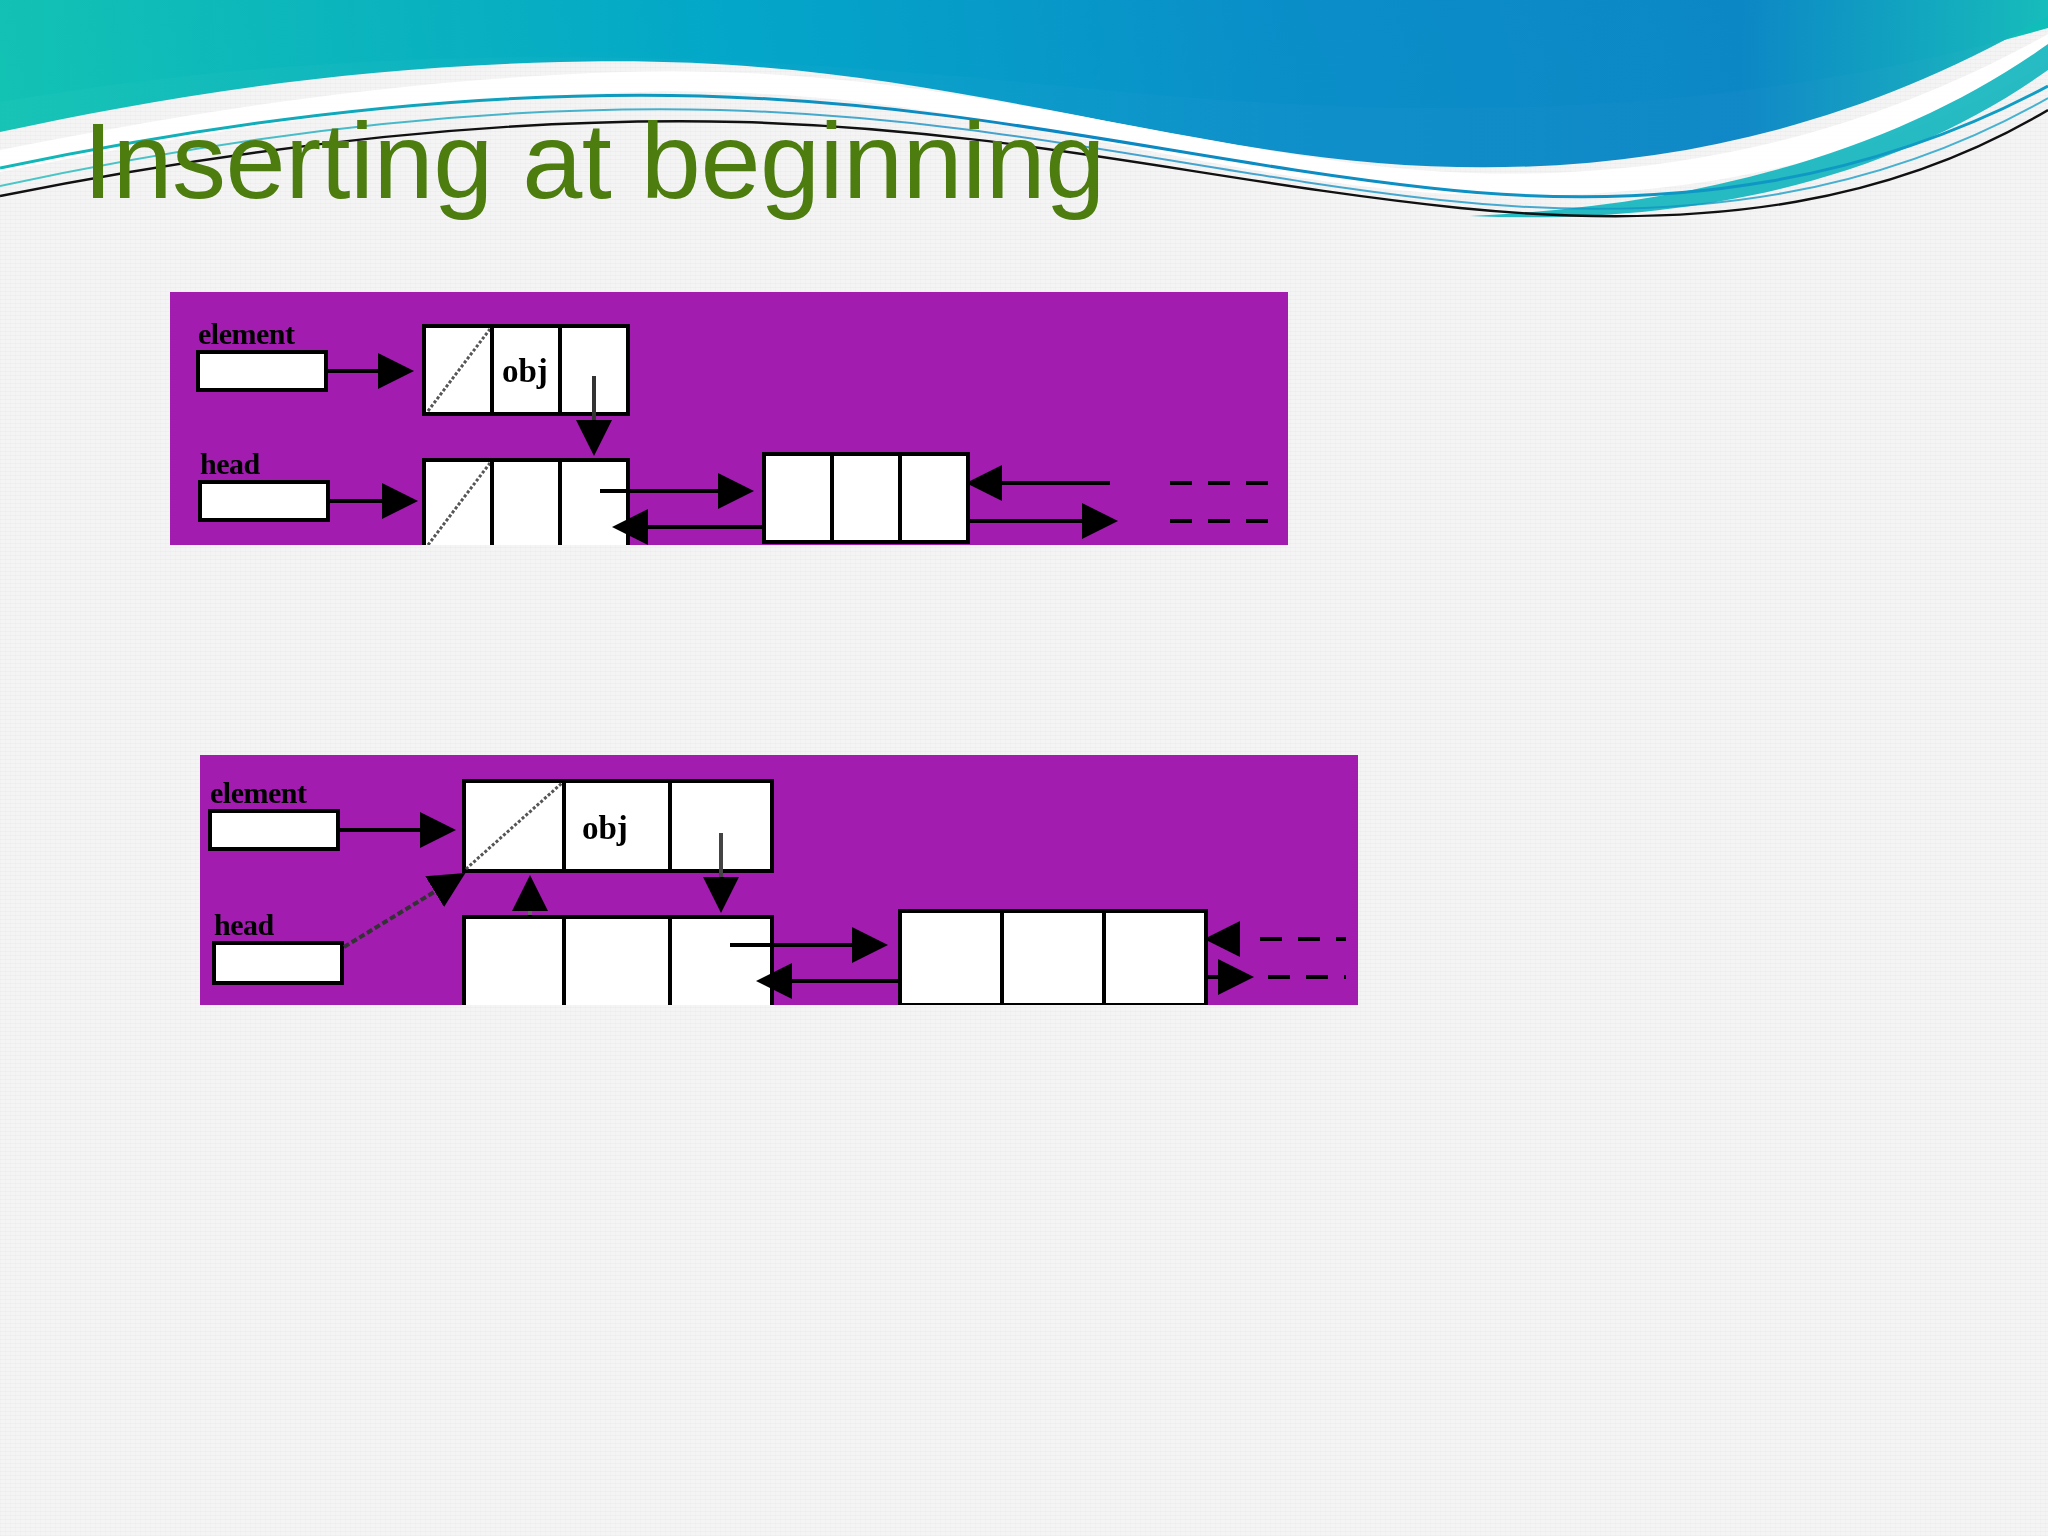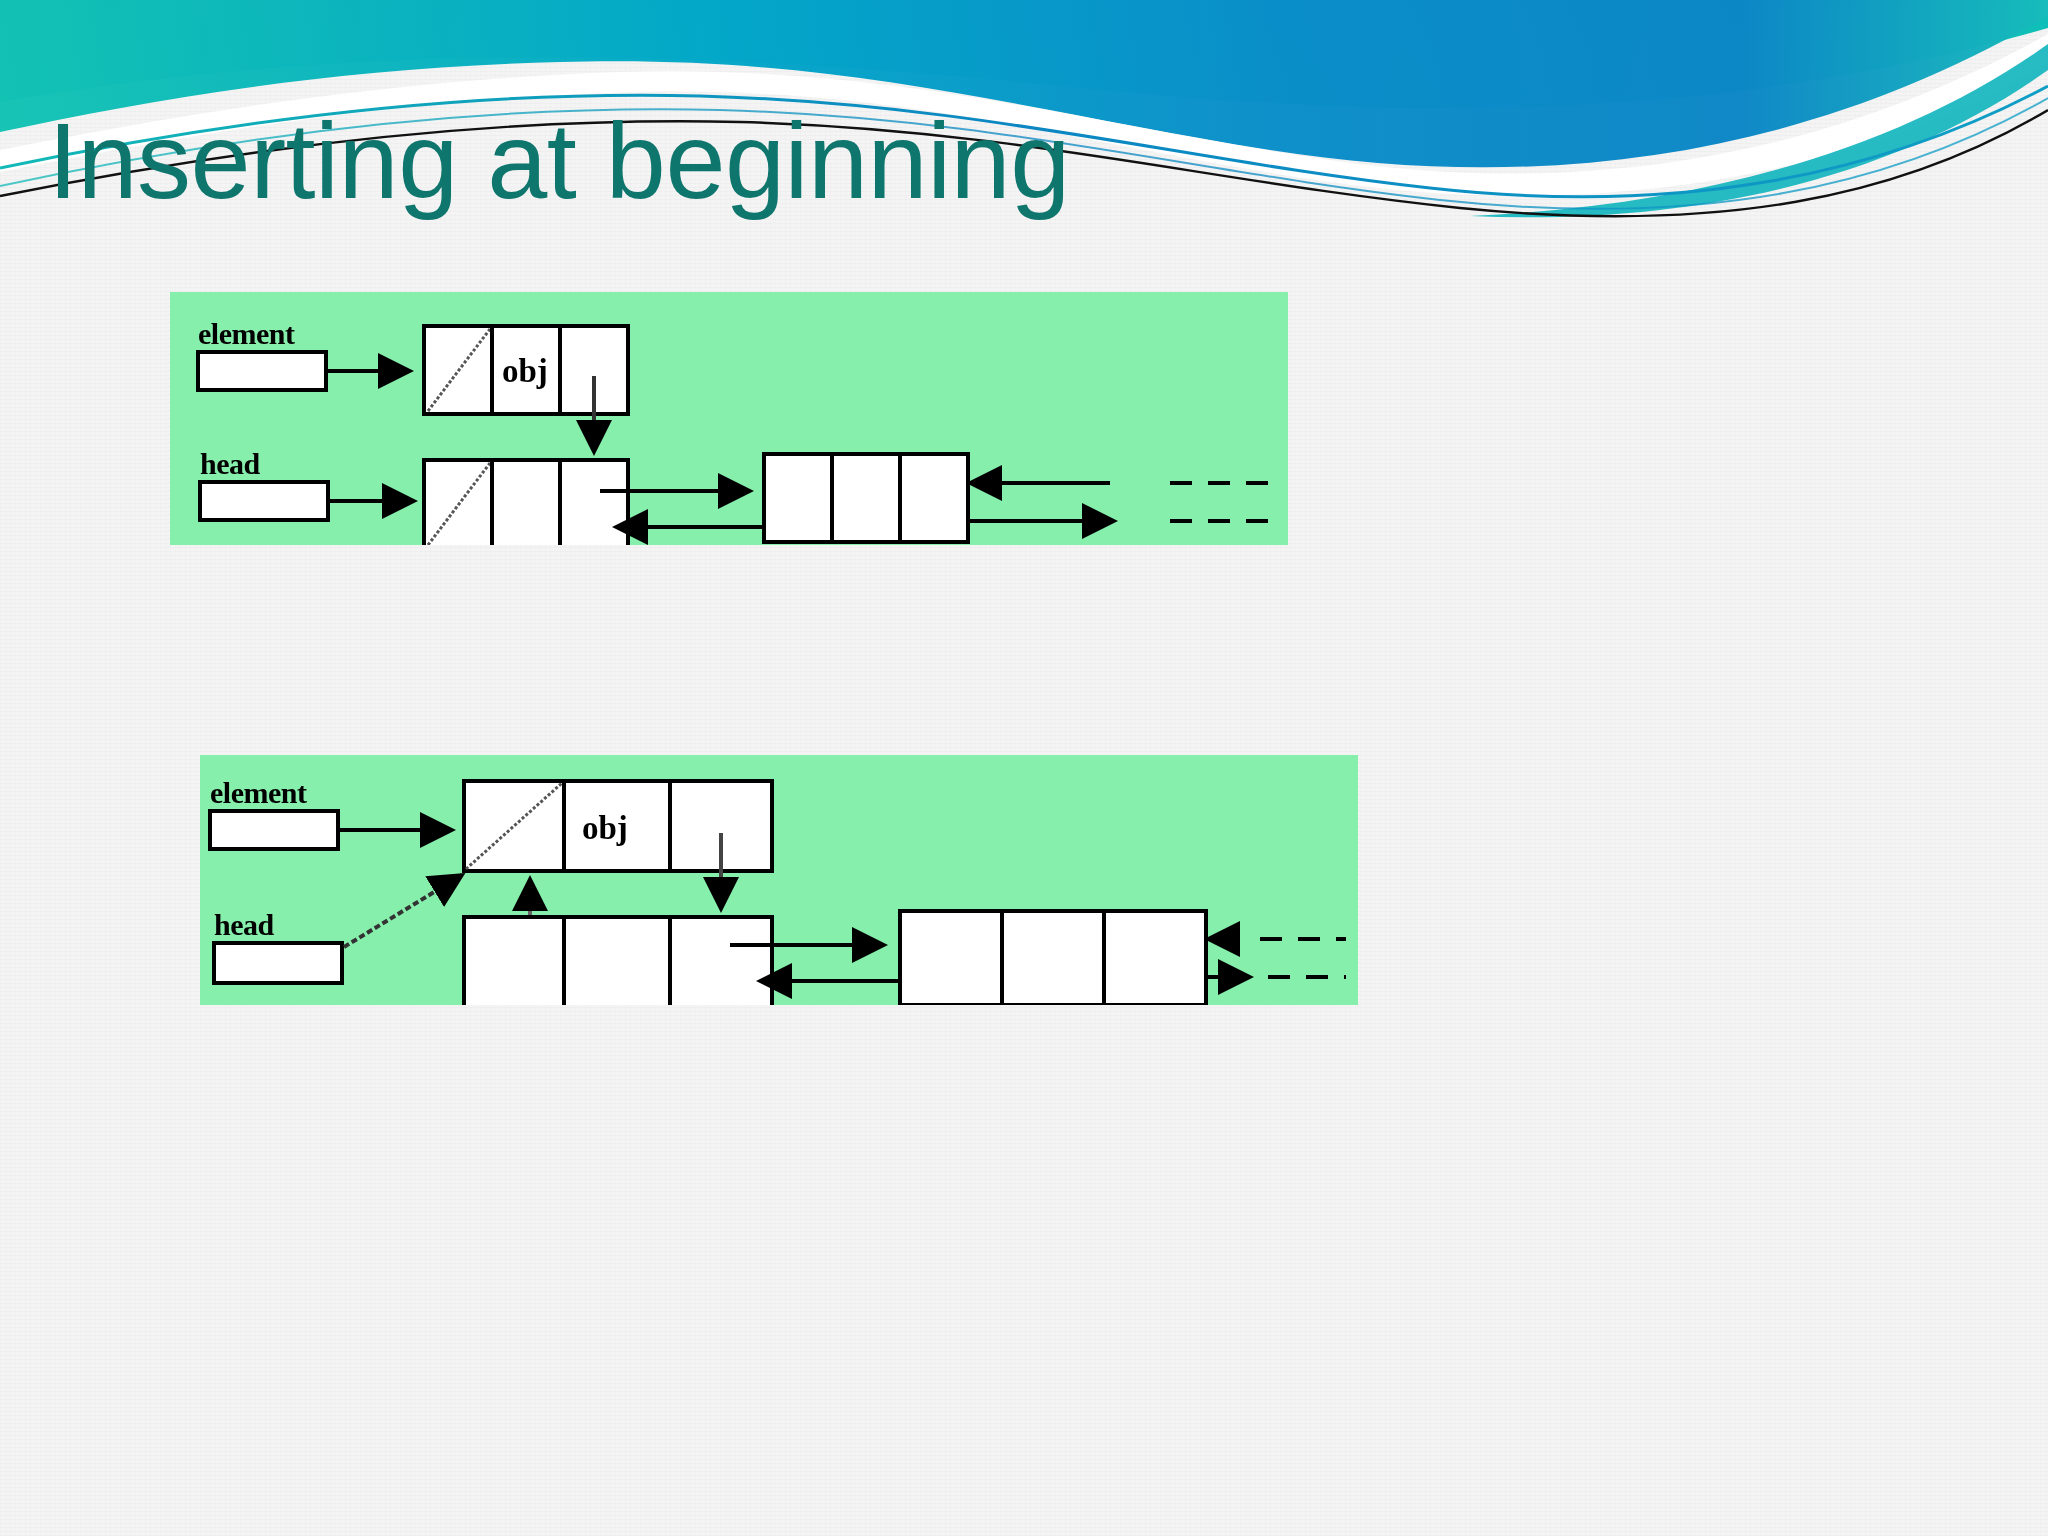--- a/index.html
+++ b/index.html
@@ -28,34 +28,34 @@
   }
   .banner {
     position: absolute;
     top: 0; left: 0;
     width: 2048px;
     height: 230px;
     z-index: 1;
   }
   .title {
     position: absolute;
-    left: 48px;
+    left: 83px;
     top: 104px;
     z-index: 4;
-    color: #0f766e;
+    color: #4d7c0f;
     font-size: 108px;
     line-height: 1.05;
     font-weight: 400;
     letter-spacing: -0.5px;
     white-space: nowrap;
     font-family: "Liberation Sans", sans-serif;
   }
   .figure {
     position: absolute;
-    background: #86efac;
+    background: #a21caf;
     z-index: 3;
   }
   #figure-1 { left: 170px;  top: 292px;  width: 1118px; height: 253px; }
   #figure-2 { left: 200px;  top: 755px;  width: 1158px; height: 250px; }
   .fig-svg { display: block; width: 100%; height: 100%; }
   .fig-label {
     font-family: "Liberation Serif", serif;
     font-weight: bold;
     font-size: 30px;
     fill: #000000;

